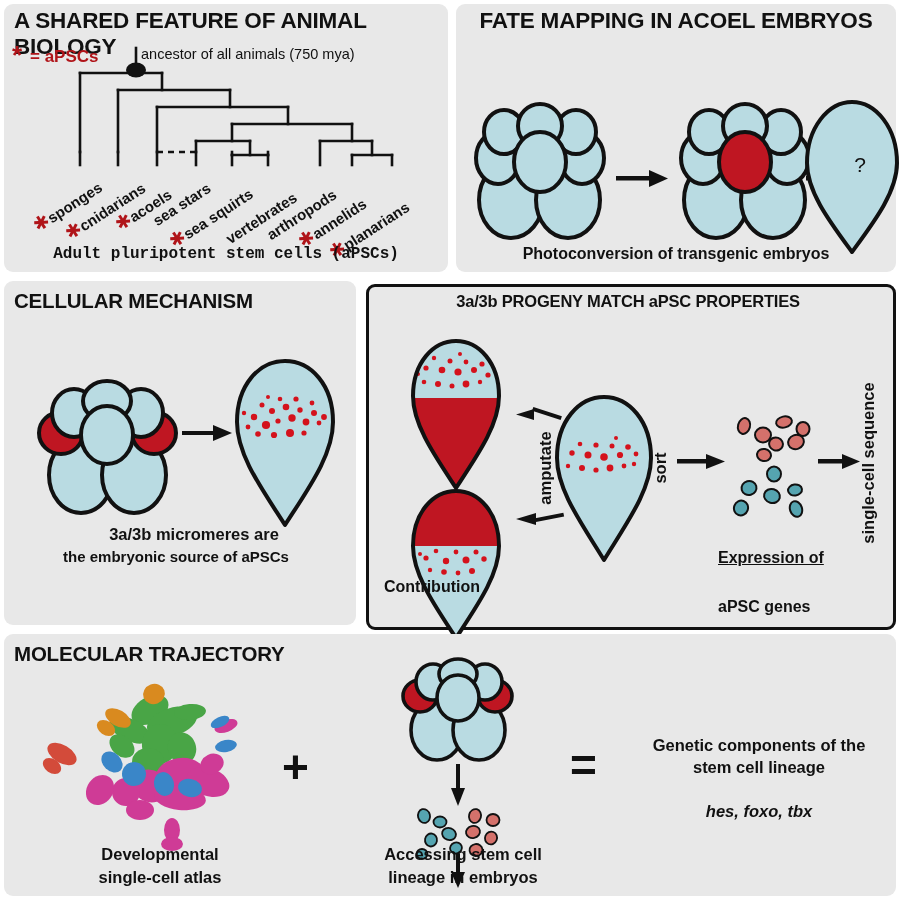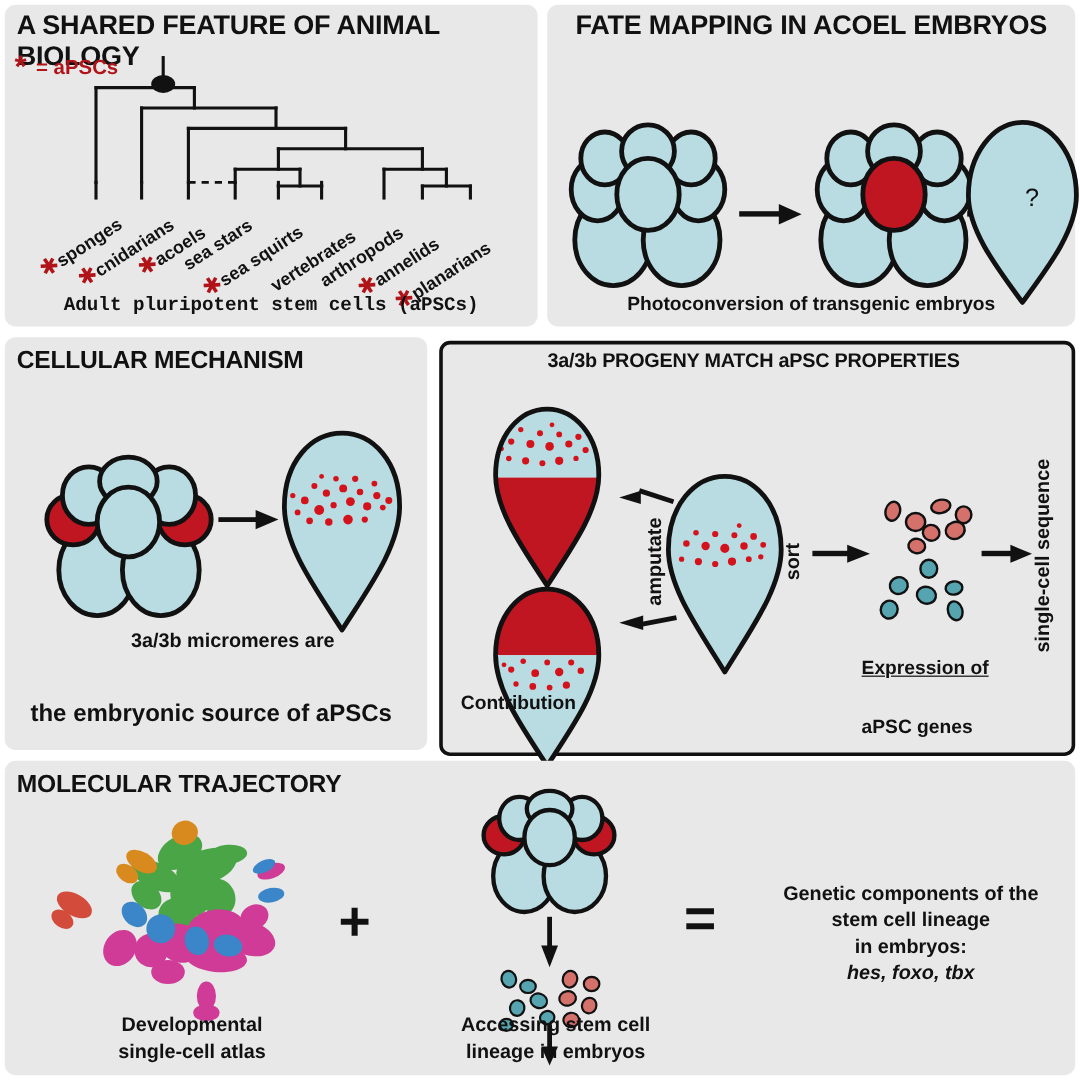--- a/index.html
+++ b/index.html
@@ -27,20 +27,21 @@
 <div id="root">
 
   <div class="panel" style="left:4px;top:4px;width:444px;height:268px;">
   </div>
 
   <div class="ptitle" style="left:14px;top:8px;width:430px;font-size:22.5px;">A SHARED FEATURE OF ANIMAL BIOLOGY</div>
 
   <div class="plain" style="left:12px;top:42px;font-size:26px;font-weight:bold;color:#b01419;line-height:1;">*</div>
   <div class="plain redtxt" style="left:30px;top:47px;font-size:17px;text-align:right;">= aPSCs</div>
 
+  <div class="plain" style="left:141px;top:46px;font-size:14.5px;">ancestor of all animals (750 mya)</div>
 
   <svg width="450" height="175" style="left:0;top:45px;">
     <g stroke="#111" stroke-width="2.6" fill="none" stroke-linecap="square">
 
       <line x1="136" y1="3" x2="136" y2="22"></line>
 
       <line x1="80" y1="28" x2="162" y2="28"></line>
       <line x1="80" y1="28" x2="80" y2="107"></line>
       <line x1="162" y1="28" x2="162" y2="45"></line>
 
@@ -207,21 +208,21 @@
       <circle cx="308" cy="48" r="2.4"></circle>
         <circle cx="292" cy="44" r="2.6"></circle>
       <circle cx="240" cy="58" r="2.2"></circle>
         <circle cx="320" cy="62" r="2.9"></circle>
       <circle cx="276" cy="44" r="2.3"></circle>
         <circle cx="264" cy="42" r="2.0"></circle>
     </g>
   </svg>
 
   <div class="caption" style="left:4px;top:525px;width:380px;font-size:16.5px;">3a/3b micromeres are</div>
-  <div class="caption" style="left:4px;top:548px;width:344px;font-size:20px;margin-top:36px;">the embryonic source of aPSCs</div>
+  <div class="caption" style="left:4px;top:548px;width:344px;font-size:15px;">the embryonic source of aPSCs</div>
 
   <div class="panel bordered" style="left:366px;top:284px;width:524px;height:340px;">
   </div>
 
   <div class="ptitle" style="left:366px;top:292px;width:524px;text-align:center;font-size:16.5px;">3a/3b PROGENY MATCH aPSC PROPERTIES</div>
 
   <svg width="524" height="300" style="left:366px;top:318px;">
     <defs>
       <clipPath id="clipTopDrop">
         <path d="M 133 78 C 133 45 113 23 90 23 C 67 23 47 45 47 78 C 47 107 69 138 90 170 C 111 138 133 107 133 78 Z"></path>
@@ -439,21 +440,20 @@
     <g fill="#111" stroke="none">
       <rect x="111" y="186" width="4" height="22"></rect>
       <polygon points="106,204 113,220 120,204"></polygon>
     </g>
   </svg>
 
   <div class="plain" style="left:570px;top:738px;font-size:46px;font-weight:bold;color:#111;">=</div>
 
   <div class="caption" style="left:624px;top:736px;width:270px;font-size:16.5px;">Genetic components of the</div>
   <div class="caption" style="left:624px;top:758px;width:270px;font-size:16.5px;">stem cell lineage</div>
-  <div class="caption" style="left:624px;top:780px;width:270px;font-size:16.5px;">in embryos:</div>
   <div class="caption" style="left:624px;top:802px;width:270px;font-size:16.5px;font-style:italic;">hes, foxo, tbx</div>
 
   <div class="caption" style="left:50px;top:845px;width:220px;font-size:16.5px;">Developmental</div>
   <div class="caption" style="left:50px;top:868px;width:220px;font-size:16.5px;">single-cell atlas</div>
 
   <div class="caption" style="left:348px;top:845px;width:230px;font-size:16.5px;">Accessing stem cell</div>
   <div class="caption" style="left:348px;top:868px;width:230px;font-size:16.5px;">lineage in embryos</div>
 
 </div>
 

